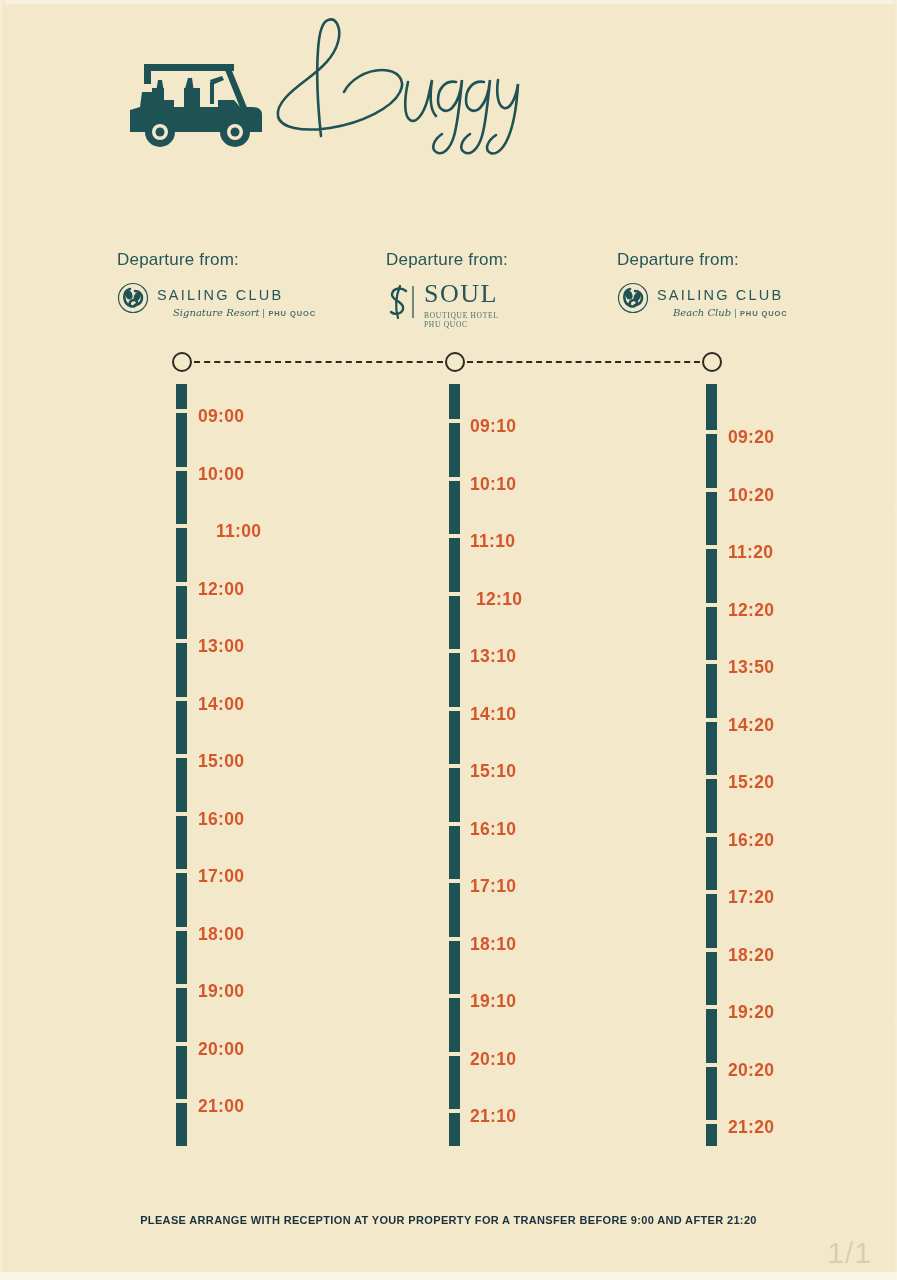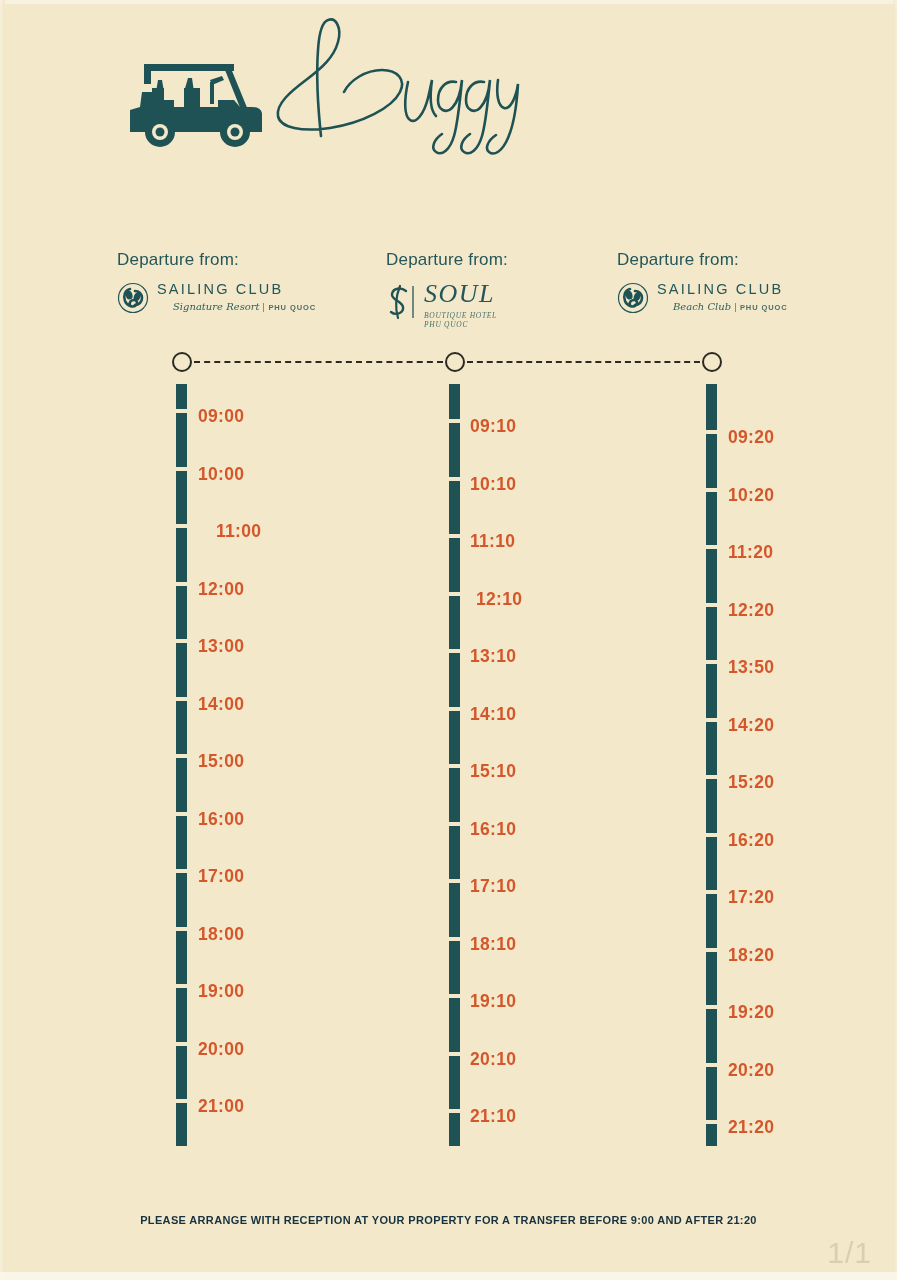--- a/index.html
+++ b/index.html
@@ -87,21 +87,21 @@
   }
   .dep-label {
     font-size: 17px;
     color: #24565A;
     letter-spacing: .2px;
     white-space: nowrap;
     margin: 0 0 12px 0;
   }
   .logo-row {
     display: flex;
-    align-items: flex-start;
+    align-items: flex-end;
     gap: 8px;
   }
   .logo-mark {
     flex: 0 0 auto;
   }
   .logo-text {
     display: flex;
     flex-direction: column;
     justify-content: center;
   }
@@ -137,21 +137,20 @@
     font-size: 7.5px;
     letter-spacing: .9px;
     font-weight: bold;
     color: #4a6e6a;
   }
   
   .soul-row {
     display: flex;
     align-items: flex-start;
     gap: 4px;
-    font-style: italic;
   }
   .soul-words {
     display: flex;
     flex-direction: column;
   }
   .soul-name {
     font-family: "Liberation Serif", serif;
     font-size: 26px;
     letter-spacing: 1.5px;
     color: #24565A;

